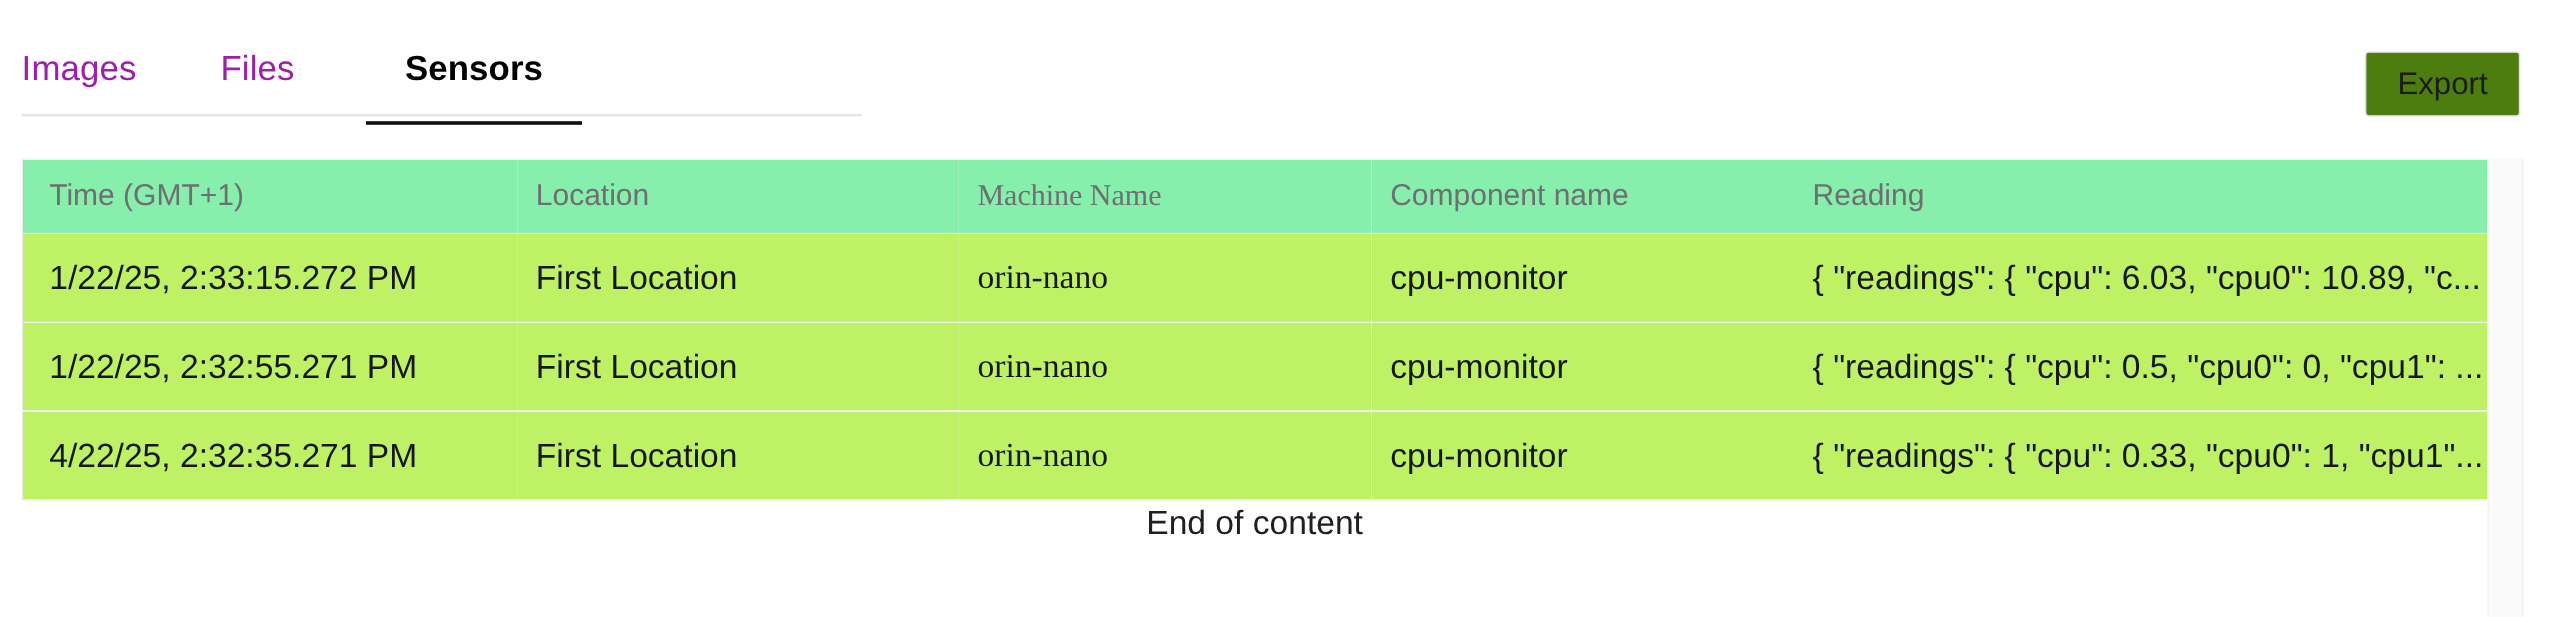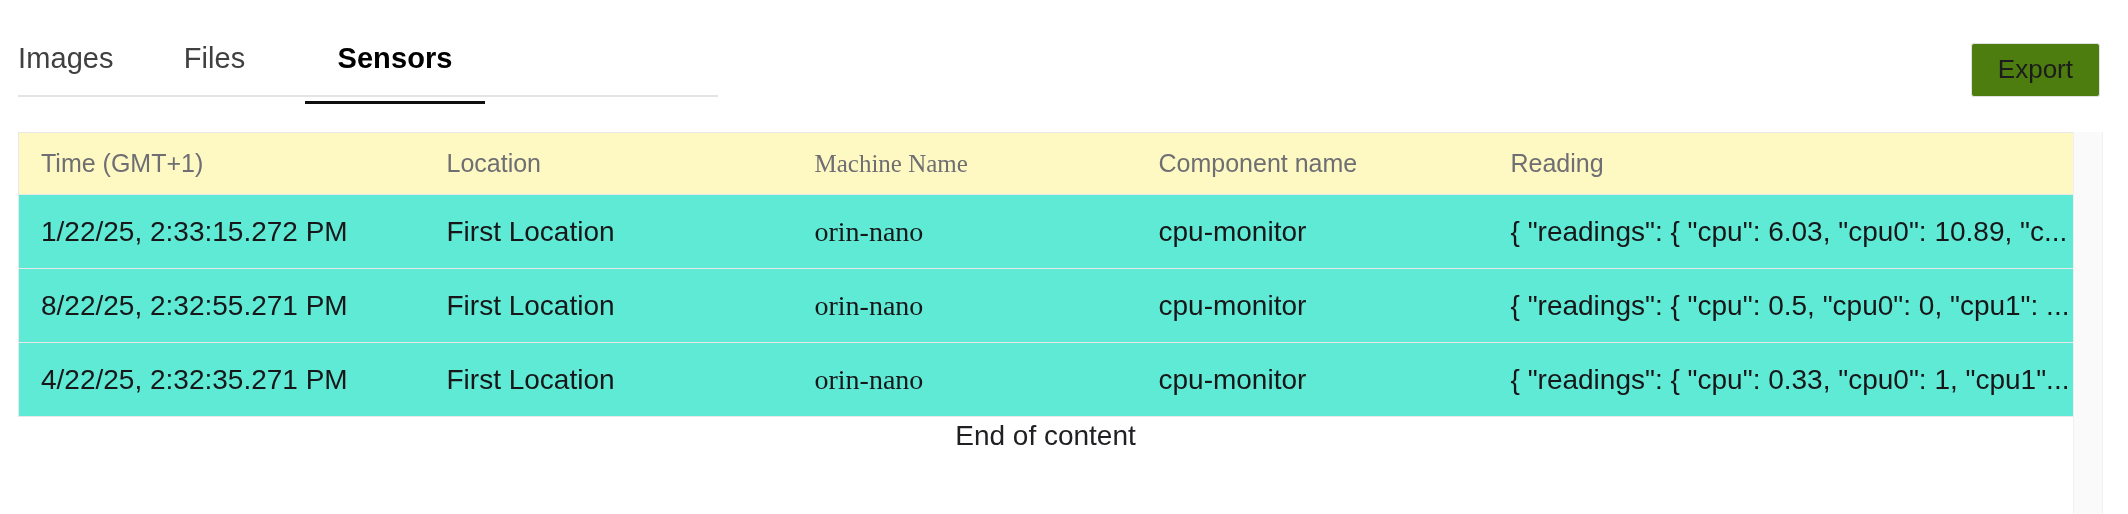--- a/index.html
+++ b/index.html
@@ -24,21 +24,21 @@
     width: 700px;
     height: 83px;
     display: flex;
     align-items: flex-start;
     border-bottom: 2px solid #e4e4e4;
     box-sizing: border-box;
   }
   .tab {
     font-size: 29px;
     line-height: 1;
-    color: #404040;
+    color: #a21caf;
     padding: 30px 0 28px 0;
     margin-right: 70px;
     white-space: nowrap;
     cursor: pointer;
     box-sizing: border-box;
     border-bottom: 3px solid transparent;
     margin-bottom: -2px;
     letter-spacing: 0.1px;
   }
   .tab:last-child { margin-right: 0; }
@@ -82,34 +82,34 @@
   }
   table.sensors th,
   table.sensors td {
     text-align: left;
     padding: 0 10px;
     white-space: nowrap;
     overflow: hidden;
     box-sizing: border-box;
   }
   table.sensors thead th {
-    background: #fef9c3;
+    background: #86efac;
     color: #6e6e73;
     font-size: 25px;
     font-weight: normal;
     height: 62px;
     border-top: 1px solid #e8e8e8;
     border-bottom: 1px solid #e8e8e8;
   }
   table.sensors thead th:first-child { border-left: 1px solid #e8e8e8; }
   table.sensors tbody td {
     font-size: 28px;
     color: #17171a;
     height: 74px;
-    background: #5eead4;
+    background: #bef264;
     border-bottom: 1px solid #e8e8e8;
   }
   table.sensors tbody td:first-child { border-left: 1px solid #e8e8e8; }
   .col-time     { width: 412px; padding-left: 22px !important; }
   .col-location { width: 368px; padding-left: 16px !important; }
   .col-machine  { width: 344px; padding-left: 16px !important; font-family: Liberation Serif, serif; }
   .col-component{ width: 352px; padding-left: 16px !important; }
   .col-reading  { width: 754px; padding-left: 16px !important; }
 
   
@@ -161,21 +161,21 @@
     </thead>
     <tbody>
       <tr>
         <td class="col-time">1/22/25, 2:33:15.272 PM</td>
         <td class="col-location">First Location</td>
         <td class="col-machine">orin-nano</td>
         <td class="col-component">cpu-monitor</td>
         <td class="col-reading">{ "readings": { "cpu": 6.03, "cpu0": 10.89, "c...</td>
       </tr>
       <tr>
-        <td class="col-time">8/22/25, 2:32:55.271 PM</td>
+        <td class="col-time">1/22/25, 2:32:55.271 PM</td>
         <td class="col-location">First Location</td>
         <td class="col-machine">orin-nano</td>
         <td class="col-component">cpu-monitor</td>
         <td class="col-reading">{ "readings": { "cpu": 0.5, "cpu0": 0, "cpu1": ...</td>
       </tr>
       <tr>
         <td class="col-time">4/22/25, 2:32:35.271 PM</td>
         <td class="col-location">First Location</td>
         <td class="col-machine">orin-nano</td>
         <td class="col-component">cpu-monitor</td>

